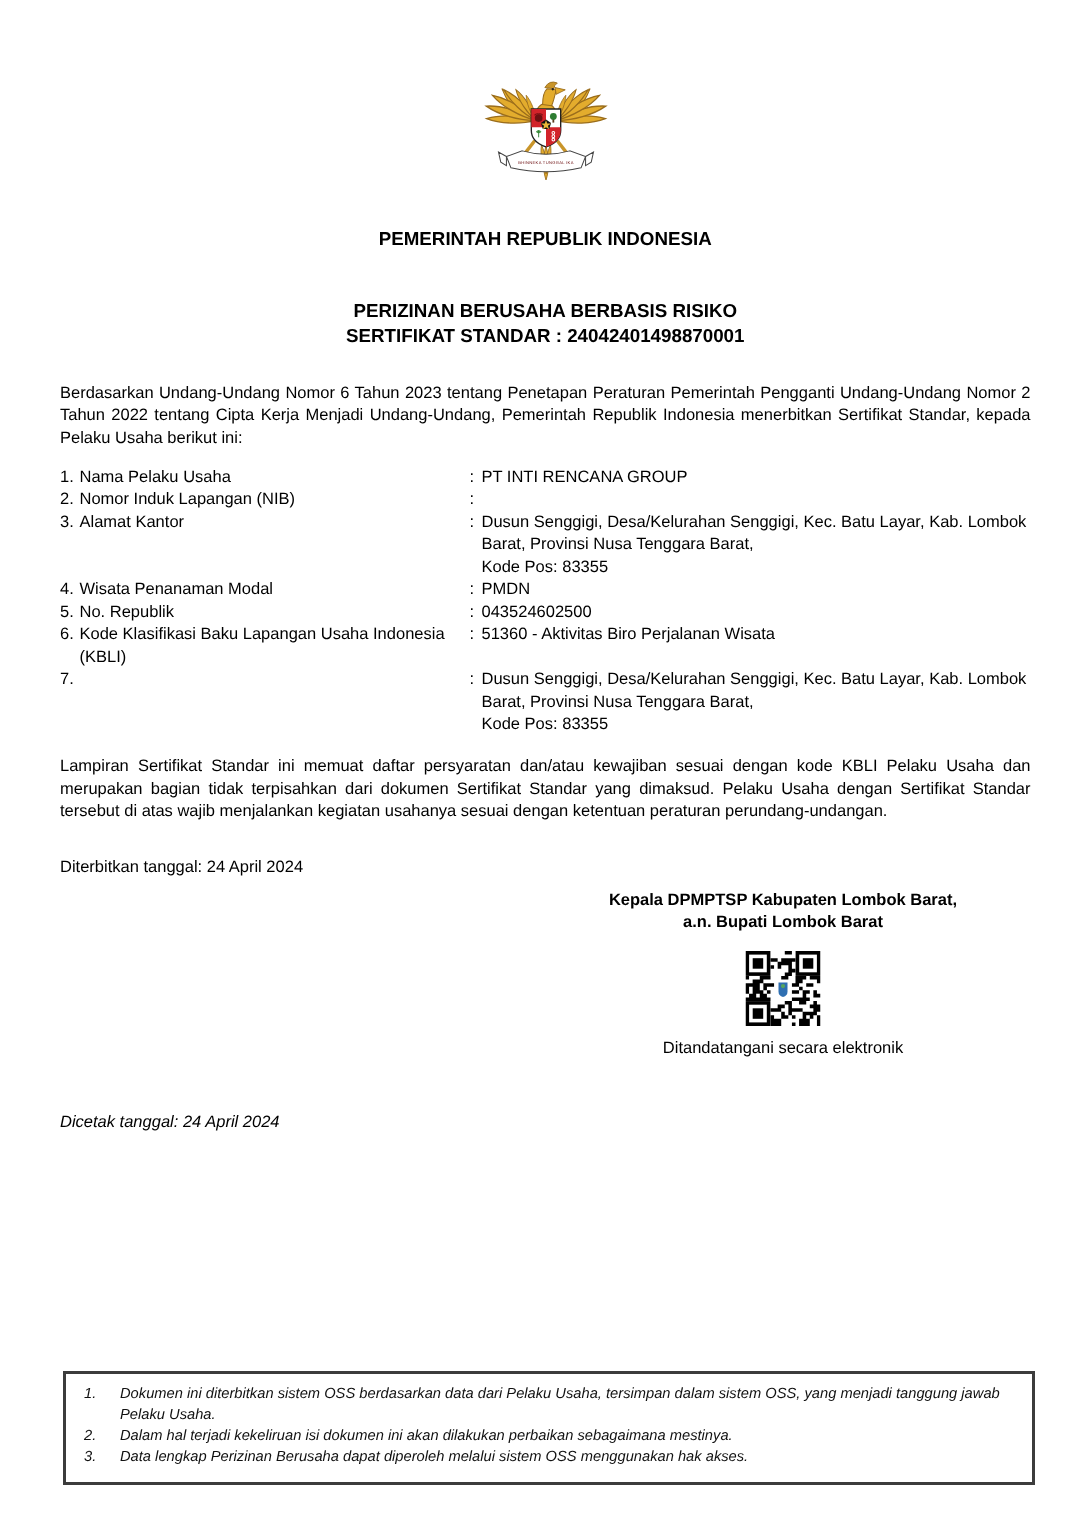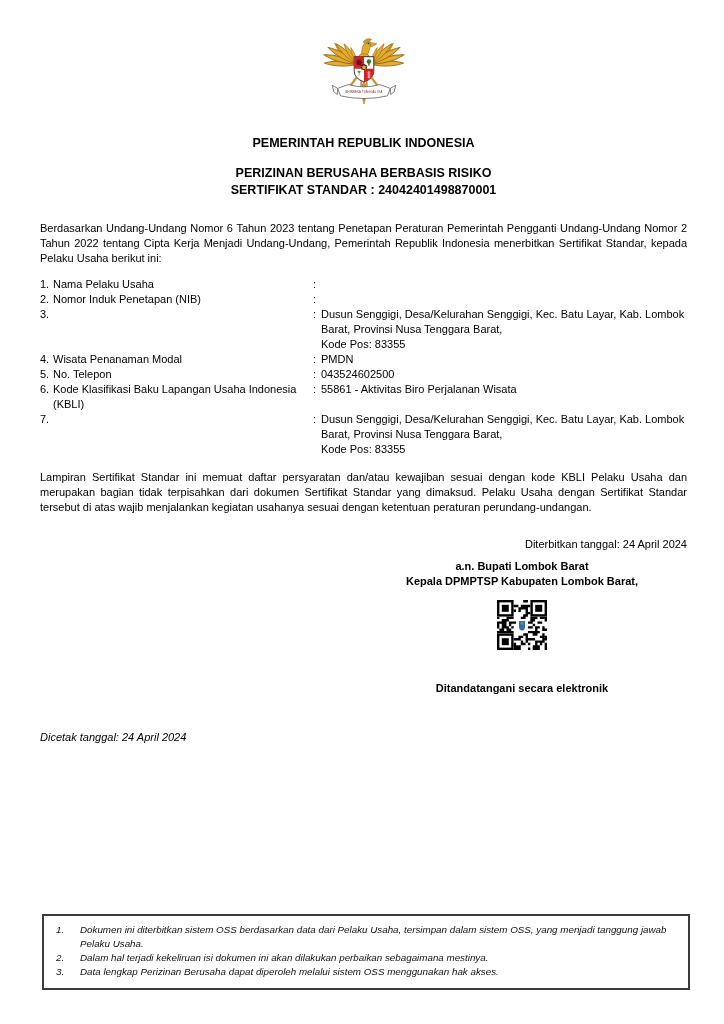--- a/index.html
+++ b/index.html
@@ -5,38 +5,38 @@
   html,body{margin:0;padding:0;background:#e9e9e9;}
   .page{
     position:relative;
     width:724px;height:1024px;
     margin:0 auto;
     background:#ffffff;
     font-family:"Liberation Sans","DejaVu Sans",sans-serif;
     font-size:11px;line-height:15px;color:#000;
     overflow:hidden;
   }
-  .content{padding:10px 37px 0 40px;}
+  .content{padding:26px 37px 0 40px;}
   .emblem-wrap{text-align:center;padding-top:9px;height:104px;}
   .gov-title{margin-top:12px;text-align:center;font-weight:bold;font-size:12.5px;line-height:17px;}
-  .doc-title-block{margin-top:13px;text-align:center;font-weight:bold;font-size:12.5px;line-height:17px;}
+  .doc-title-block{margin-top:31px;text-align:center;font-weight:bold;font-size:12.5px;line-height:17px;}
   .intro{margin-top:22px;text-align:justify;}
   .fields{margin-top:11px;}
   .row{display:grid;grid-template-columns:13px 260px 8px 1fr;}
   .row .no{grid-column:1;}
   .row .lbl{grid-column:2;padding-right:4px;}
   .row .col{grid-column:3;}
   .row .col::before{content:":";}
   .row .val{grid-column:4;white-space:pre-line;}
   .closing{margin-top:13px;text-align:justify;}
-  .issued{margin-top:22px;text-align:right;}
+  .issued{margin-top:22px;}
   .sig-block{margin-top:7px;margin-left:auto;width:330px;text-align:center;}
   .sig-line{font-weight:bold;line-height:15px;}
   .qr-wrap{margin:11px auto 0;width:50px;height:50px;}
-  .signed-note{font-weight:bold;margin-top:31px;}
+  .signed-note{font-weight:normal;margin-top:8px;}
   .printed{margin-top:34px;font-style:italic;}
   .footnote-box{
     position:absolute;left:42px;right:34px;bottom:34px;
     border:2px solid #3c3c3c;
     padding:7px 10px 9px 12px;
     font-style:italic;font-size:9.8px;line-height:14px;color:#111;
   }
   .fn-row{display:grid;grid-template-columns:24px 1fr;}
 </style>
 </head>
@@ -118,65 +118,67 @@
       <div>SERTIFIKAT STANDAR : 24042401498870001</div>
     </div>
 
     <p class="intro" style="margin:22px 0 0 0;">Berdasarkan Undang-Undang Nomor 6 Tahun 2023 tentang Penetapan Peraturan Pemerintah Pengganti Undang-Undang Nomor 2 Tahun 2022 tentang Cipta Kerja Menjadi Undang-Undang, Pemerintah Republik Indonesia menerbitkan Sertifikat Standar, kepada Pelaku Usaha berikut ini:</p>
 
     <div class="fields">
       <div class="row">
         <span class="no">1.</span>
         <span class="lbl">Nama Pelaku Usaha</span>
         <span class="col"></span>
+        <span class="val">PT INTI RENCANA GROUP</span>
       </div>
       <div class="row">
         <span class="no">2.</span>
-        <span class="lbl">Nomor Induk Penetapan (NIB)</span>
+        <span class="lbl">Nomor Induk Lapangan (NIB)</span>
         <span class="col"></span>
       </div>
       <div class="row">
         <span class="no">3.</span>
+        <span class="lbl">Alamat Kantor</span>
         <span class="col"></span>
         <span class="val">Dusun Senggigi, Desa/Kelurahan Senggigi, Kec. Batu Layar, Kab. Lombok Barat, Provinsi Nusa Tenggara Barat,
 Kode Pos: 83355</span>
       </div>
       <div class="row">
         <span class="no">4.</span>
         <span class="lbl">Wisata Penanaman Modal</span>
         <span class="col"></span>
         <span class="val">PMDN</span>
       </div>
       <div class="row">
         <span class="no">5.</span>
-        <span class="lbl">No. Telepon</span>
+        <span class="lbl">No. Republik</span>
         <span class="col"></span>
         <span class="val">043524602500</span>
       </div>
       <div class="row">
         <span class="no">6.</span>
         <span class="lbl">Kode Klasifikasi Baku Lapangan Usaha Indonesia (KBLI)</span>
         <span class="col"></span>
-        <span class="val">55861 - Aktivitas Biro Perjalanan Wisata</span>
+        <span class="val">51360 - Aktivitas Biro Perjalanan Wisata</span>
       </div>
       <div class="row">
         <span class="no">7.</span>
         <span class="col"></span>
         <span class="val">Dusun Senggigi, Desa/Kelurahan Senggigi, Kec. Batu Layar, Kab. Lombok Barat, Provinsi Nusa Tenggara Barat,
 Kode Pos: 83355</span>
       </div>
     </div>
 
     <p class="closing" style="margin:13px 0 0 0;">Lampiran Sertifikat Standar ini memuat daftar persyaratan dan/atau kewajiban sesuai dengan kode KBLI Pelaku Usaha dan merupakan bagian tidak terpisahkan dari dokumen Sertifikat Standar yang dimaksud. Pelaku Usaha dengan Sertifikat Standar tersebut di atas wajib menjalankan kegiatan usahanya sesuai dengan ketentuan peraturan perundang-undangan.</p>
 
     <div class="issued">Diterbitkan tanggal: 24 April 2024</div>
 
     <div class="sig-block">
+      <div class="sig-line">Kepala DPMPTSP Kabupaten Lombok Barat,</div>
       <div class="sig-line">a.n. Bupati Lombok Barat</div>
-      <div class="sig-line">Kepala DPMPTSP Kabupaten Lombok Barat,</div>
       <div class="qr-wrap">
         <svg width="50" height="50" viewBox="0 0 50 50">
           <rect x="0" y="0" width="50" height="50" fill="#ffffff"></rect>
           <path id="qr-cells" fill="#000" d="M26.19 0.00h2.38v2.38h-2.38zM28.57 0.00h2.38v2.38h-2.38zM16.67 4.76h2.38v2.38h-2.38zM19.05 4.76h2.38v2.38h-2.38zM23.81 4.76h2.38v2.38h-2.38zM26.19 4.76h2.38v2.38h-2.38zM28.57 4.76h2.38v2.38h-2.38zM30.95 4.76h2.38v2.38h-2.38zM21.43 7.14h2.38v2.38h-2.38zM23.81 7.14h2.38v2.38h-2.38zM26.19 7.14h2.38v2.38h-2.38zM28.57 7.14h2.38v2.38h-2.38zM16.67 9.52h2.38v2.38h-2.38zM21.43 9.52h2.38v2.38h-2.38zM28.57 9.52h2.38v2.38h-2.38zM28.57 11.90h2.38v2.38h-2.38zM30.95 11.90h2.38v2.38h-2.38zM26.19 14.29h2.38v2.38h-2.38zM28.57 14.29h2.38v2.38h-2.38zM0.00 16.67h2.38v2.38h-2.38zM9.52 16.67h2.38v2.38h-2.38zM11.90 16.67h2.38v2.38h-2.38zM14.29 16.67h2.38v2.38h-2.38zM23.81 16.67h2.38v2.38h-2.38zM26.19 16.67h2.38v2.38h-2.38zM33.33 16.67h2.38v2.38h-2.38zM35.71 16.67h2.38v2.38h-2.38zM38.10 16.67h2.38v2.38h-2.38zM42.86 16.67h2.38v2.38h-2.38zM45.24 16.67h2.38v2.38h-2.38zM47.62 16.67h2.38v2.38h-2.38zM4.76 19.05h2.38v2.38h-2.38zM7.14 19.05h2.38v2.38h-2.38zM9.52 19.05h2.38v2.38h-2.38zM33.33 19.05h2.38v2.38h-2.38zM35.71 19.05h2.38v2.38h-2.38zM47.62 19.05h2.38v2.38h-2.38zM0.00 21.43h2.38v2.38h-2.38zM2.38 21.43h2.38v2.38h-2.38zM4.76 21.43h2.38v2.38h-2.38zM7.14 21.43h2.38v2.38h-2.38zM11.90 21.43h2.38v2.38h-2.38zM14.29 21.43h2.38v2.38h-2.38zM16.67 21.43h2.38v2.38h-2.38zM30.95 21.43h2.38v2.38h-2.38zM33.33 21.43h2.38v2.38h-2.38zM40.48 21.43h2.38v2.38h-2.38zM42.86 21.43h2.38v2.38h-2.38zM0.00 23.81h2.38v2.38h-2.38zM4.76 23.81h2.38v2.38h-2.38zM7.14 23.81h2.38v2.38h-2.38zM11.90 23.81h2.38v2.38h-2.38zM35.71 23.81h2.38v2.38h-2.38zM0.00 26.19h2.38v2.38h-2.38zM4.76 26.19h2.38v2.38h-2.38zM7.14 26.19h2.38v2.38h-2.38zM9.52 26.19h2.38v2.38h-2.38zM14.29 26.19h2.38v2.38h-2.38zM30.95 26.19h2.38v2.38h-2.38zM33.33 26.19h2.38v2.38h-2.38zM38.10 26.19h2.38v2.38h-2.38zM40.48 26.19h2.38v2.38h-2.38zM45.24 26.19h2.38v2.38h-2.38zM2.38 28.57h2.38v2.38h-2.38zM4.76 28.57h2.38v2.38h-2.38zM9.52 28.57h2.38v2.38h-2.38zM11.90 28.57h2.38v2.38h-2.38zM38.10 28.57h2.38v2.38h-2.38zM45.24 28.57h2.38v2.38h-2.38zM47.62 28.57h2.38v2.38h-2.38zM0.00 30.95h2.38v2.38h-2.38zM2.38 30.95h2.38v2.38h-2.38zM4.76 30.95h2.38v2.38h-2.38zM7.14 30.95h2.38v2.38h-2.38zM9.52 30.95h2.38v2.38h-2.38zM11.90 30.95h2.38v2.38h-2.38zM14.29 30.95h2.38v2.38h-2.38zM30.95 30.95h2.38v2.38h-2.38zM33.33 30.95h2.38v2.38h-2.38zM35.71 30.95h2.38v2.38h-2.38zM38.10 30.95h2.38v2.38h-2.38zM40.48 30.95h2.38v2.38h-2.38zM26.19 33.33h2.38v2.38h-2.38zM28.57 33.33h2.38v2.38h-2.38zM35.71 33.33h2.38v2.38h-2.38zM38.10 33.33h2.38v2.38h-2.38zM45.24 33.33h2.38v2.38h-2.38zM21.43 35.71h2.38v2.38h-2.38zM23.81 35.71h2.38v2.38h-2.38zM28.57 35.71h2.38v2.38h-2.38zM42.86 35.71h2.38v2.38h-2.38zM45.24 35.71h2.38v2.38h-2.38zM47.62 35.71h2.38v2.38h-2.38zM16.67 38.10h2.38v2.38h-2.38zM19.05 38.10h2.38v2.38h-2.38zM21.43 38.10h2.38v2.38h-2.38zM28.57 38.10h2.38v2.38h-2.38zM30.95 38.10h2.38v2.38h-2.38zM33.33 38.10h2.38v2.38h-2.38zM35.71 38.10h2.38v2.38h-2.38zM45.24 38.10h2.38v2.38h-2.38zM47.62 38.10h2.38v2.38h-2.38zM23.81 40.48h2.38v2.38h-2.38zM28.57 40.48h2.38v2.38h-2.38zM38.10 40.48h2.38v2.38h-2.38zM40.48 40.48h2.38v2.38h-2.38zM42.86 40.48h2.38v2.38h-2.38zM45.24 40.48h2.38v2.38h-2.38zM16.67 42.86h2.38v2.38h-2.38zM23.81 42.86h2.38v2.38h-2.38zM26.19 42.86h2.38v2.38h-2.38zM30.95 42.86h2.38v2.38h-2.38zM38.10 42.86h2.38v2.38h-2.38zM42.86 42.86h2.38v2.38h-2.38zM47.62 42.86h2.38v2.38h-2.38zM16.67 45.24h2.38v2.38h-2.38zM19.05 45.24h2.38v2.38h-2.38zM21.43 45.24h2.38v2.38h-2.38zM35.71 45.24h2.38v2.38h-2.38zM38.10 45.24h2.38v2.38h-2.38zM40.48 45.24h2.38v2.38h-2.38zM47.62 45.24h2.38v2.38h-2.38zM16.67 47.62h2.38v2.38h-2.38zM19.05 47.62h2.38v2.38h-2.38zM21.43 47.62h2.38v2.38h-2.38zM30.95 47.62h2.38v2.38h-2.38zM35.71 47.62h2.38v2.38h-2.38zM38.10 47.62h2.38v2.38h-2.38zM40.48 47.62h2.38v2.38h-2.38zM47.62 47.62h2.38v2.38h-2.38z"></path>
 
           <g>
             <rect x="0" y="0" width="16.6" height="16.6" fill="#000"></rect>
             <rect x="2.4" y="2.4" width="11.8" height="11.8" fill="#fff"></rect>
             <rect x="4.8" y="4.8" width="7" height="7" fill="#000"></rect>
             <rect x="33.4" y="0" width="16.6" height="16.6" fill="#000"></rect>

